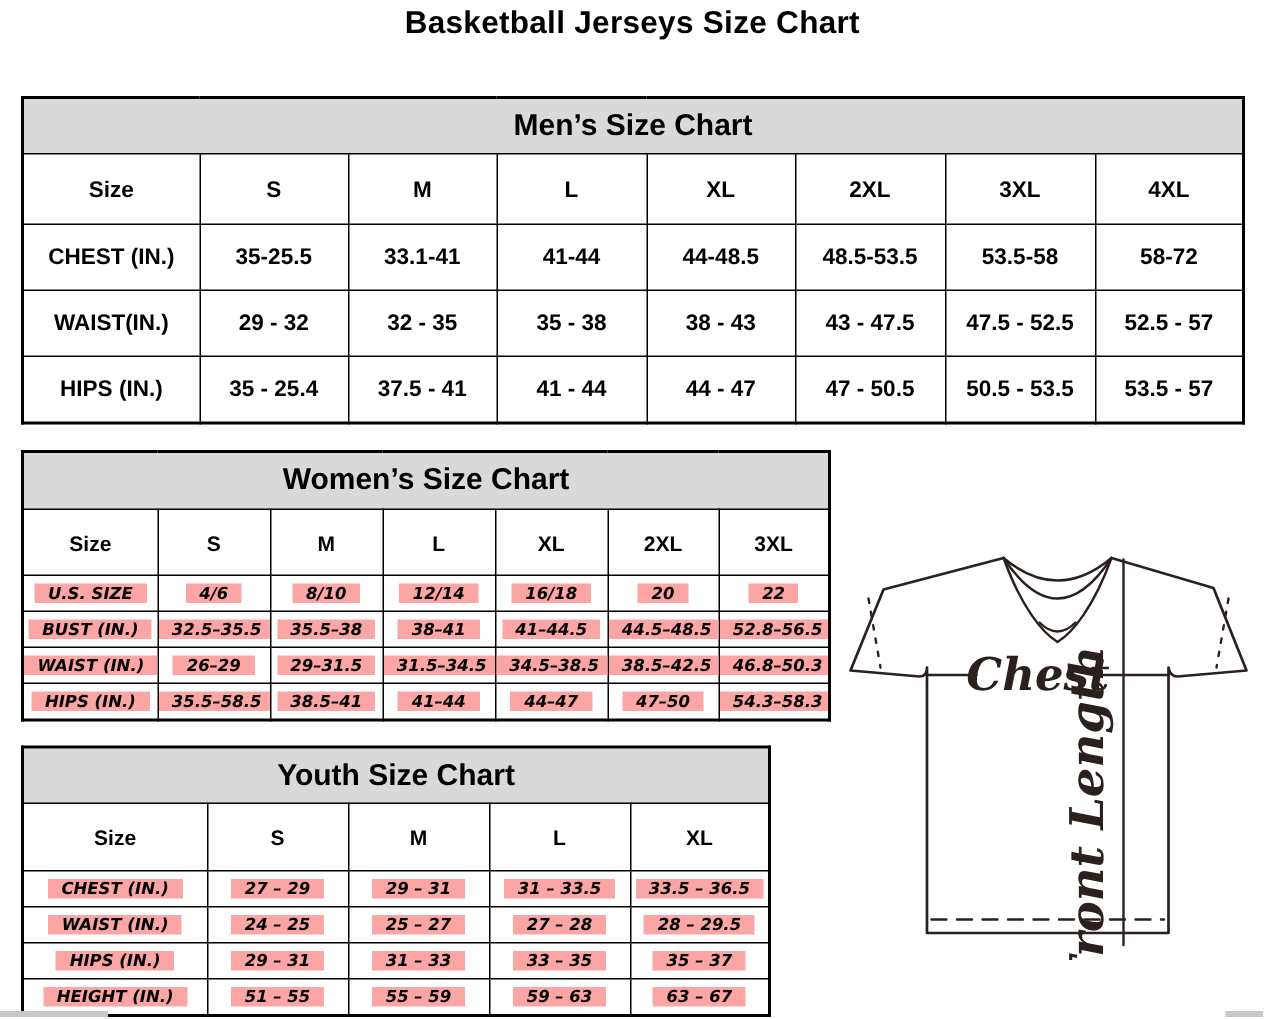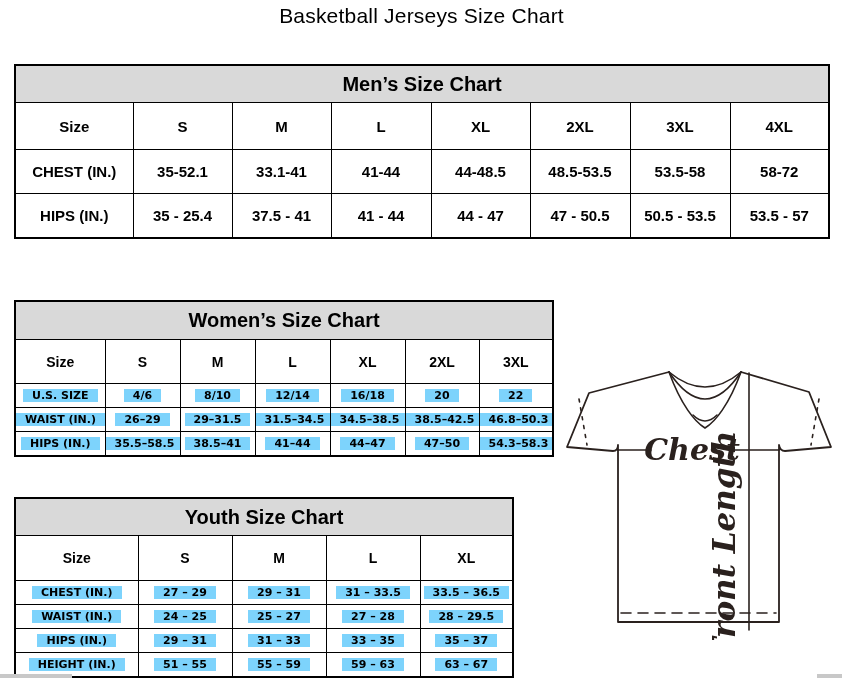--- a/index.html
+++ b/index.html
@@ -7,21 +7,21 @@
     width:843px; height:679px;
     position:relative;
     background:#ffffff;
     font-family:"Liberation Sans", sans-serif;
     overflow:hidden;
     color:#000;
   }
   .page-title {
     position:absolute; top:4px; left:0; width:100%;
     text-align:center;
-    font-size:21px; font-weight:normal;
+    font-size:21px; font-weight:bold;
     letter-spacing:0.2px;
   }
   table.size-table {
     position:absolute;
     border-collapse:collapse;
     table-layout:fixed;
     background:#fff;
     border:2px solid #000;
   }
   table.size-table td {
@@ -42,21 +42,21 @@
   
   #womens-table { left:14px; top:300px; width:538px;border-radius:13px; }
   #womens-table .title-row td { height:37px; }
   #womens-table .size-row td { height:43px; font-size:14px; }
   #womens-table .data-row td { height:23px; font-size:11px; font-family:"DejaVu Sans", sans-serif; }
   
   #youth-table { left:14px; top:497px; width:498px; }
   #youth-table .title-row td { height:36px; }
   #youth-table .size-row td { height:44px; font-size:14px; }
   #youth-table .data-row td { height:23px; font-size:11px; font-family:"DejaVu Sans", sans-serif; }
-  .hl { background:#7dd3fc; padding:0 9px; }
+  .hl { background:#fca5a5; padding:0 9px;font-style:italic; }
   
   #jersey-svg { position:absolute; left:555px; top:360px; }
   .jersey-line { stroke:#2a211e; fill:none; stroke-width:1.8; stroke-linejoin:round; stroke-linecap:round; }
   .jersey-thin { stroke:#2a211e; fill:none; stroke-width:1.6; stroke-linecap:round; }
   .jersey-text {
     fill:#2a211e;
     font-family:"DejaVu Serif", serif;
     font-style:italic;
     font-weight:bold;
   }
@@ -90,27 +90,37 @@
         <td>S</td>
         <td>M</td>
         <td>L</td>
         <td>XL</td>
         <td>2XL</td>
         <td>3XL</td>
         <td>4XL</td>
       </tr>
       <tr class="data-row">
         <td>CHEST (IN.)</td>
-        <td>35-52.1</td>
+        <td>35-25.5</td>
         <td>33.1-41</td>
         <td>41-44</td>
         <td>44-48.5</td>
         <td>48.5-53.5</td>
         <td>53.5-58</td>
         <td>58-72</td>
+      </tr>
+      <tr class="data-row">
+        <td>WAIST(IN.)</td>
+        <td>29 - 32</td>
+        <td>32 - 35</td>
+        <td>35 - 38</td>
+        <td>38 - 43</td>
+        <td>43 - 47.5</td>
+        <td>47.5 - 52.5</td>
+        <td>52.5 - 57</td>
       </tr>
       <tr class="data-row">
         <td>HIPS (IN.)</td>
         <td>35 - 25.4</td>
         <td>37.5 - 41</td>
         <td>41 - 44</td>
         <td>44 - 47</td>
         <td>47 - 50.5</td>
         <td>50.5 - 53.5</td>
         <td>53.5 - 57</td>
@@ -141,20 +151,29 @@
         <td>3XL</td>
       </tr>
       <tr class="data-row">
         <td><span class="hl">U.S. SIZE</span></td>
         <td><span class="hl">4/6</span></td>
         <td><span class="hl">8/10</span></td>
         <td><span class="hl">12/14</span></td>
         <td><span class="hl">16/18</span></td>
         <td><span class="hl">20</span></td>
         <td><span class="hl">22</span></td>
+      </tr>
+      <tr class="data-row">
+        <td><span class="hl">BUST (IN.)</span></td>
+        <td><span class="hl">32.5–35.5</span></td>
+        <td><span class="hl">35.5–38</span></td>
+        <td><span class="hl">38–41</span></td>
+        <td><span class="hl">41–44.5</span></td>
+        <td><span class="hl">44.5–48.5</span></td>
+        <td><span class="hl">52.8–56.5</span></td>
       </tr>
       <tr class="data-row">
         <td><span class="hl">WAIST (IN.)</span></td>
         <td><span class="hl">26–29</span></td>
         <td><span class="hl">29–31.5</span></td>
         <td><span class="hl">31.5–34.5</span></td>
         <td><span class="hl">34.5–38.5</span></td>
         <td><span class="hl">38.5–42.5</span></td>
         <td><span class="hl">46.8–50.3</span></td>
       </tr>

